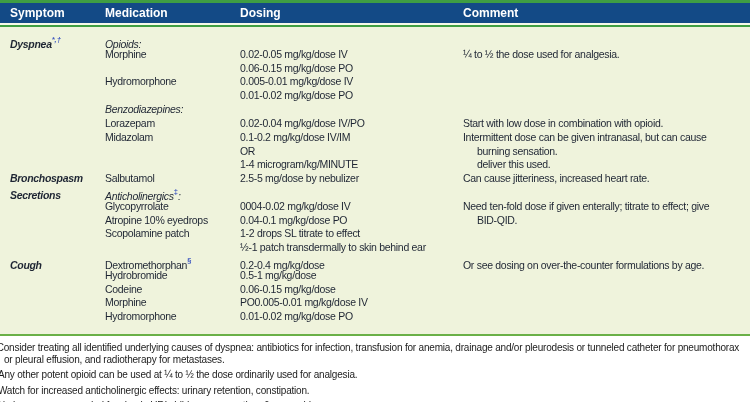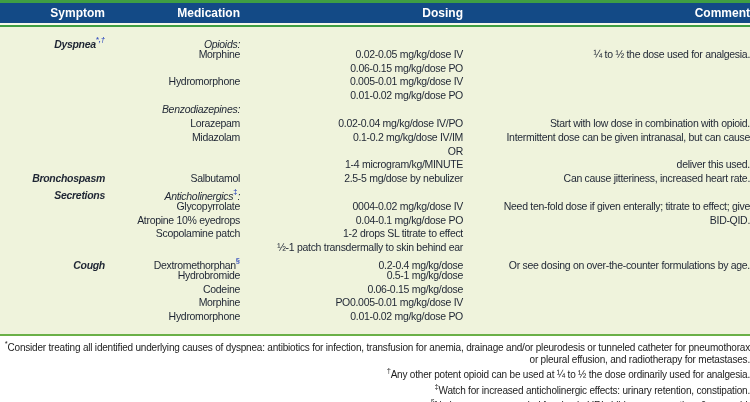--- a/index.html
+++ b/index.html
@@ -3,21 +3,20 @@
 <meta charset="utf-8">
 <style>
   html,body{margin:0;padding:0;background:#ffffff;}
   .page{
     position:relative;
     width:750px;height:402px;
     overflow:hidden;
     font-family:"Liberation Sans", sans-serif;
     background:#86efac;
     color:#1e2533;
-    text-align:right;
   }
   .green-strip{height:3px;background:var(--green-dark,#3f9e43);}
   .thead{
     display:grid;
     grid-template-columns:105px 135px 223px 287px;
     align-items:center;
     height:20px;
     background:var(--header-bg,#134a86);
   }
   .hcell{
@@ -132,20 +131,21 @@
       <div class="row">
         <div class="cell symptom"></div>
         <div class="cell med"><span>Midazolam</span></div>
         <div class="cell dose">0.1-0.2 mg/kg/dose IV/IM</div>
         <div class="cell comment">Intermittent dose can be given intranasal, but can cause</div>
       </div>
       <div class="row">
         <div class="cell symptom"></div>
         <div class="cell med"></div>
         <div class="cell dose">OR</div>
+        <div class="cell comment indent">burning sensation.</div>
       </div>
       <div class="row">
         <div class="cell symptom"></div>
         <div class="cell med"></div>
         <div class="cell dose">1-4 microgram/kg/MINUTE</div>
         <div class="cell comment indent">deliver this used.</div>
       </div>
       <div class="row">
         <div class="cell symptom"><span>Bronchospasm</span></div>
         <div class="cell med"><span>Salbutamol</span></div>

